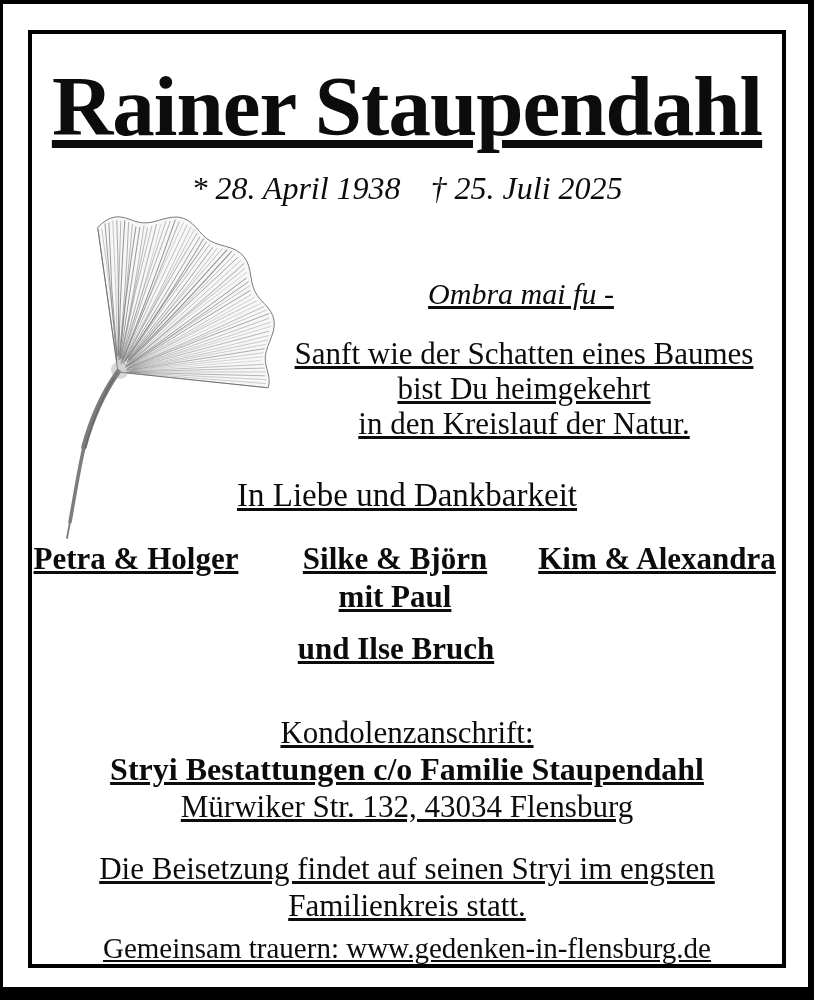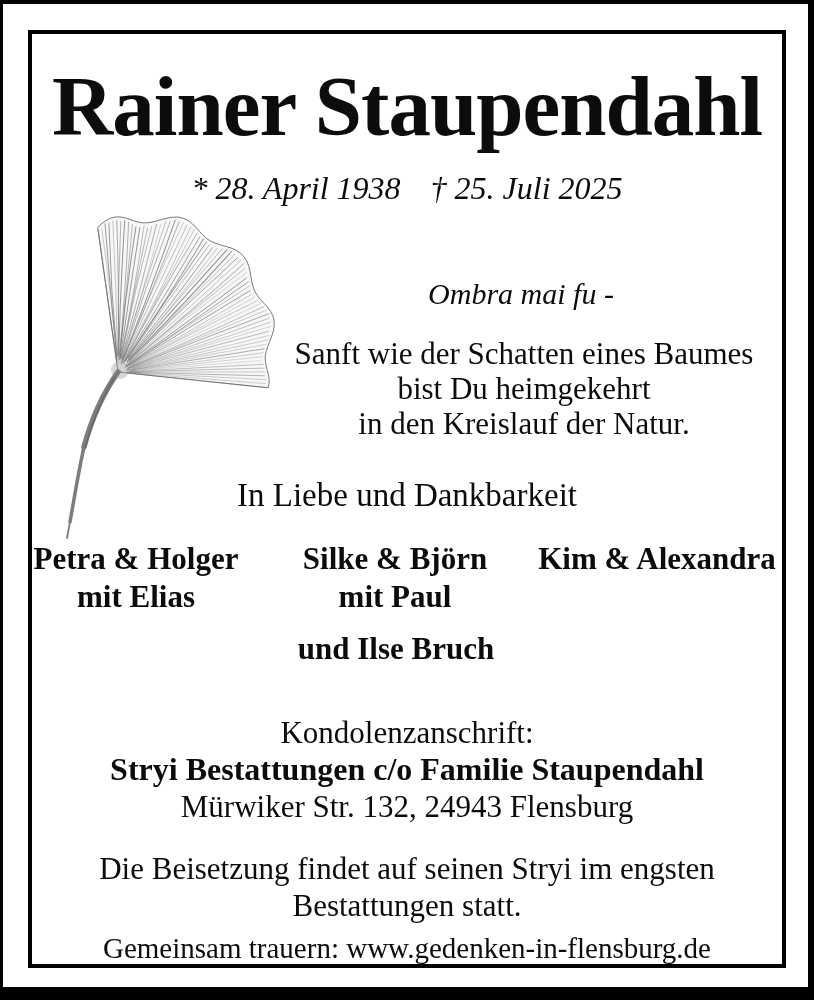--- a/index.html
+++ b/index.html
@@ -18,21 +18,21 @@
   .outer-right  { left: 808px; top: 0; width: 6px; height: 1000px; }
   .outer-bottom { left: 0; top: 987px; width: 814px; height: 13px; }
   .inner-frame {
     position: absolute;
     left: 28px; top: 30px;
     width: 758px; height: 938px;
     border: 4px solid #000;
     box-sizing: border-box;
   }
   .abs { position: absolute; }
-  .center { text-align: center; }
+  .center { text-align: center; text-decoration: underline; }
   .title {
     left: 0; top: 64px; width: 814px;
     font-size: 85px; font-weight: bold;
     letter-spacing: -1px;
     white-space: nowrap;
     line-height: 1;
   }
   .dates {
     left: 0; top: 172px; width: 814px;
     display: flex; justify-content: center; gap: 30px;
@@ -182,39 +182,38 @@
   <div class="abs center verse">
     <div>Sanft wie der Schatten eines Baumes</div>
     <div>bist Du heimgekehrt</div>
     <div>in den Kreislauf der Natur.</div>
   </div>
 
   <div class="abs center tribute">In Liebe und Dankbarkeit</div>
 
   <div class="abs center mourner-col col-1">
     <div>Petra &amp; Holger</div>
-    <div>mit Elias</div>
   </div>
   <div class="abs center mourner-col col-2">
     <div>Silke &amp; Björn</div>
     <div>mit Paul</div>
   </div>
   <div class="abs center ilse">und Ilse Bruch</div>
 
   <div class="abs center mourner-col col-3">
     <div>Kim &amp; Alexandra</div>
     <div></div>
   </div>
 
   <div class="abs center condolence">
     <div>Kondolenzanschrift:</div>
     <div class="bold-line">Stryi Bestattungen c/o Familie Staupendahl</div>
-    <div>Mürwiker Str. 132, 24943 Flensburg</div>
+    <div>Mürwiker Str. 132, 43034 Flensburg</div>
   </div>
 
   <div class="abs center burial">
     <div>Die Beisetzung findet auf seinen Stryi im engsten</div>
-    <div>Bestattungen statt.</div>
+    <div>Familienkreis statt.</div>
   </div>
 
   <div class="abs center footer-line">Gemeinsam trauern: www.gedenken-in-flensburg.de</div>
 
 </div>
 
 </body></html>

